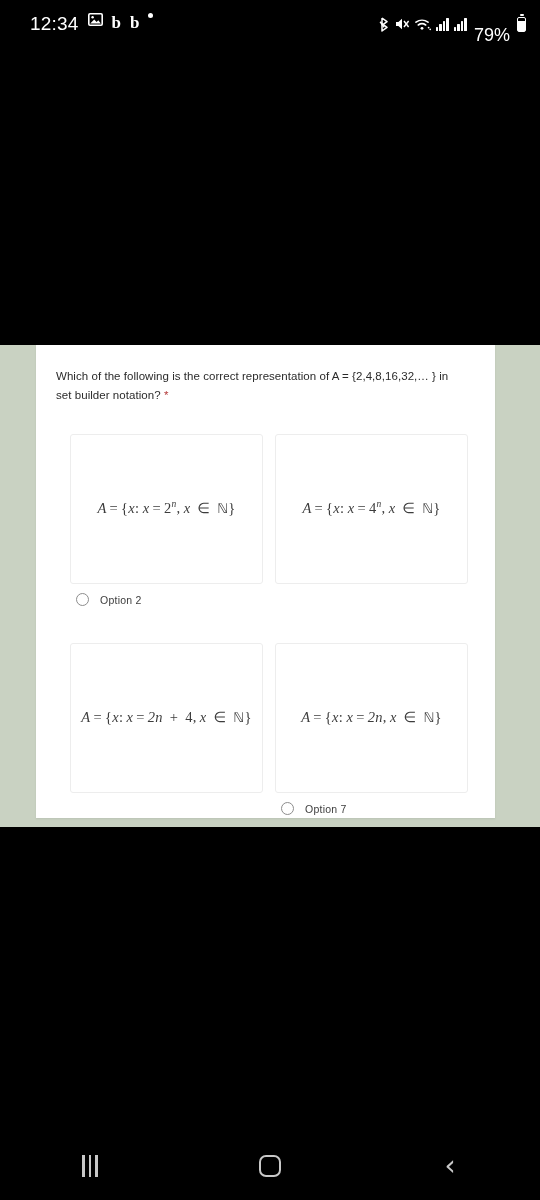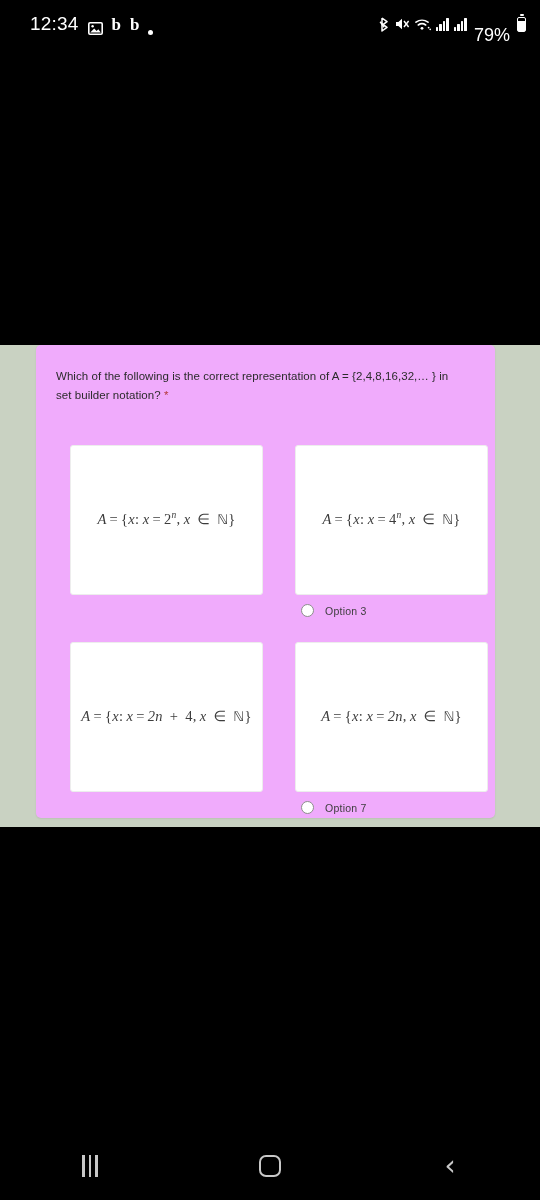--- a/index.html
+++ b/index.html
@@ -26,21 +26,21 @@
     width: 540px;
     height: 48px;
     display: flex;
     align-items: center;
     justify-content: space-between;
     padding: 0 14px 0 30px;
     color: #ffffff;
   }
   .sb-left {
     display: flex;
-    align-items: flex-end;
+    align-items: flex-start;
     gap: 9px;
   }
   .sb-clock {
     font-size: 19px;
     letter-spacing: 0.2px;
     color: #ffffff;
   }
   .sb-ico {
     font-size: 15px;
     line-height: 1;
@@ -115,47 +115,48 @@
     height: 482px;
     background: #c9d2c2;
   }
 
   .card {
     position: absolute;
     top: 0px;
     left: 36px;
     width: 459px;
     height: 473px;
-    background: #f0abfc;
-    border-radius: 5px;
+    background: #ffffff;
+    border-radius: 0;
     box-shadow: 0 1px 2px rgba(0,0,0,0.08);
     padding: 22px 18px 0 18px;
   }
 
   .question {
     font-size: 11.5px;
     line-height: 1.65;
     color: #2b2b2b;
     letter-spacing: 0.05px;
     padding-left: 2px;
     padding-right: 12px;
   }
   .req-star {
     color: #b33a3a;
     font-size: 11.5px;
   }
 
   
   .grid {
-    margin-top: 40px;
+    margin-top: 29px;
     display: grid;
     grid-template-columns: 193px 1fr;
     column-gap: 32px;
     row-gap: 0px;
     padding-left: 16px;
+    gap: 12px;
   }
 
   .opt { width: 193px; }
   .opt-row2 { margin-top: 15px; }
 
   .img-box {
     height: 150px;
     border: 1px solid #ededed;
     border-radius: 3px;
     background: #ffffff;
@@ -322,32 +323,32 @@
       </div>
 
       <div class="grid">
 
         <div class="opt">
           <div class="img-box">
             <span class="formula">
               <span class="v">A</span><span class="op">=</span><span>{</span><span class="v">x</span><span>:</span> <span class="v">x</span><span class="op">=</span><span>2</span><sup>n</sup><span>,</span> <span class="v">x</span><span class="op">&nbsp;∈&nbsp;</span><span class="bb">ℕ</span><span>}</span>
             </span>
           </div>
+          <div class="radio-row">
+            <span class="radio"></span>
+            <span class="radio-label">Option 2</span>
+          </div>
         </div>
 
         <div class="opt">
           <div class="img-box">
             <span class="formula">
               <span class="v">A</span><span class="op">=</span><span>{</span><span class="v">x</span><span>:</span> <span class="v">x</span><span class="op">=</span><span>4</span><sup>n</sup><span>,</span> <span class="v">x</span><span class="op">&nbsp;∈&nbsp;</span><span class="bb">ℕ</span><span>}</span>
             </span>
           </div>
-          <div class="radio-row">
-            <span class="radio"></span>
-            <span class="radio-label">Option 3</span>
-          </div>
         </div>
 
         <div class="opt opt-row2">
           <div class="img-box">
             <span class="formula">
               <span class="v">A</span><span class="op">=</span><span>{</span><span class="v">x</span><span>:</span> <span class="v">x</span><span class="op">=</span><span class="v">2n</span><span class="op">&nbsp;+&nbsp;</span><span>4</span><span>,</span> <span class="v">x</span><span class="op">&nbsp;∈&nbsp;</span><span class="bb">ℕ</span><span>}</span>
             </span>
           </div>
         </div>
 

